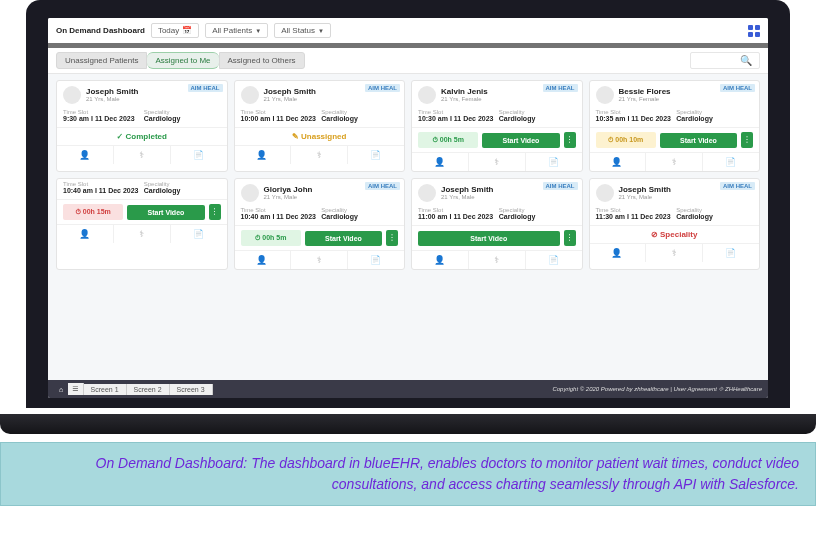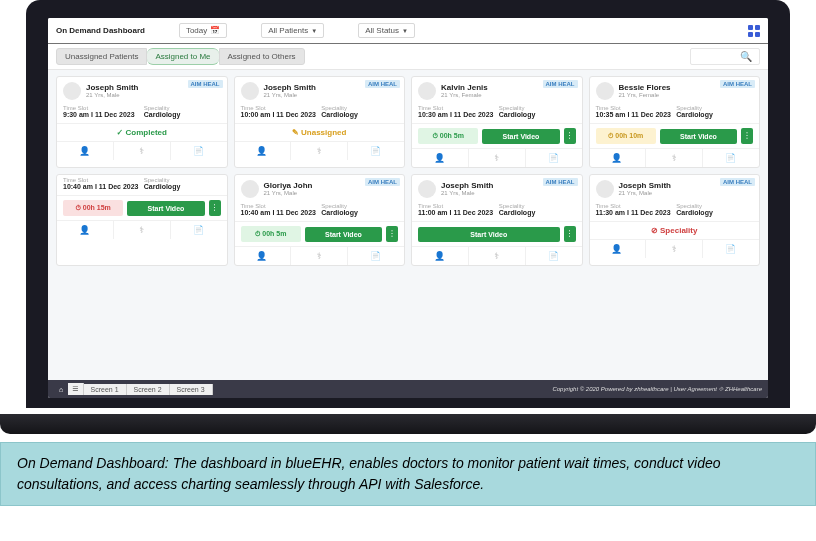--- a/index.html
+++ b/index.html
@@ -1,22 +1,22 @@
 <!DOCTYPE html>
 <html><head>
 <meta charset="utf-8">
 <style>
 * { box-sizing: border-box; margin: 0; padding: 0; }
 body { font-family: Arial, sans-serif; background: #fff; display: flex; flex-direction: column; align-items: center; }
 .laptop-wrap { width: 816px; position: relative; }
 .laptop-bezel { background: #1a1a23; border-radius: 14px 14px 0 0; padding: 18px 22px 0 22px; margin: 0 auto; width: 764px; }
 .screen { background: #f5f7f9; width: 100%; height: 380px; border-radius: 2px; overflow: hidden; display: flex; flex-direction: column; }
-.topbar { background: #fff; padding: 5px 8px; display: flex; align-items: center; gap: 6px; font-size: 8px; border-bottom: 1px solid #737373; }
+.topbar { background: #fff; padding: 5px 8px; display: flex; align-items: center; gap: 6px; font-size: 8px; border-bottom: 5px solid #737373; }
 .title { font-weight: bold; color: #222; }
-.pill { background: #fff; border: 1px solid #d8d8d8; border-radius: 2px; padding: 2px 6px; display: flex; align-items: center; gap: 3px; font-size: 8px; color: #555; margin-left: 28px; }
+.pill { background: #fff; border: 1px solid #d8d8d8; border-radius: 2px; padding: 2px 6px; display: flex; align-items: center; gap: 3px; font-size: 8px; color: #555; }
 .apps-icon { margin-left: auto; width: 12px; height: 12px; display: grid; grid-template-columns: 1fr 1fr; gap: 2px; }
 .apps-icon span { background: #3a5cd6; border-radius: 1px; }
 .tabsrow { background: #fff; padding: 4px 8px; display: flex; align-items: center; gap: 0; font-size: 8px; border-bottom: 1px solid #e6e6e6; }
 .tab { border: 1px solid #d8d8d8; padding: 3px 8px; color: #555; background: #e5e5e5; }
 .tab.active { background: #e8f0eb; color: #2a7a3f; border-color: #9ccfa9; }
 .tab:first-child { border-radius: 3px 0 0 3px; }
 .tab:nth-child(2) { border-left: none; border-right: none; border-radius: 6px; }
 .tab:nth-child(3) { border-radius: 0 3px 3px 0; }
 .search-icon { margin-left: auto; color: #999; font-size: 10px; padding: 2px 6px; border: 1px solid #e6e6e6; border-radius: 2px; width: 70px; text-align: right; }
 .cards { flex: 1; padding: 6px 8px; display: grid; grid-template-columns: repeat(4, 1fr); gap: 6px; align-content: start; overflow: hidden; }
@@ -49,21 +49,21 @@
 .card-foot { display: flex; border-top: 1px solid #f0f0f0; }
 .foot-btn { flex: 1; text-align: center; padding: 4px 0; color: #bbb; font-size: 9px; border-right: 1px solid #f0f0f0; }
 .foot-btn:last-child { border-right: none; }
 .bottombar { background: #3a3a48; color: #ccc; font-size: 7px; padding: 3px 6px; display: flex; align-items: center; gap: 0; }
 .btab { background: #f0f0f0; color: #555; padding: 2px 7px; border-right: 1px solid #ccc; }
 .btab.first { background: #3a3a48; color: #fff; border: none; padding: 2px 5px; }
 .btab.icon { padding: 2px 4px; }
 .copyright { margin-left: auto; font-style: italic; color: #ddd; font-size: 6px; }
 .laptop-base { width: 816px; height: 20px; background: linear-gradient(#2a2a30, #141418); border-radius: 0 0 10px 10px; margin-top: 6px; position: relative; }
 .laptop-hinge { width: 764px; height: 10px; background: #1a1a23; margin: 0 auto; }
-.caption { width: 816px; background: #a8d9dd; padding: 10px 16px; margin-top: 8px; font-style: italic; font-size: 14px; color: #000000; text-align: left; border: 1px solid #8cc5ca; line-height: 1.5; }
+.caption { width: 816px; background: #a8d9dd; padding: 10px 16px; margin-top: 8px; font-style: italic; font-size: 14px; color: #6d28d9; text-align: right; border: 1px solid #8cc5ca; line-height: 1.5; }
 .chev { font-size: 6px; }
 </style>
 </head>
 <body>
 
 <div class="laptop-wrap">
 <div class="laptop-bezel">
 <div class="screen">
 
 <div class="topbar">

